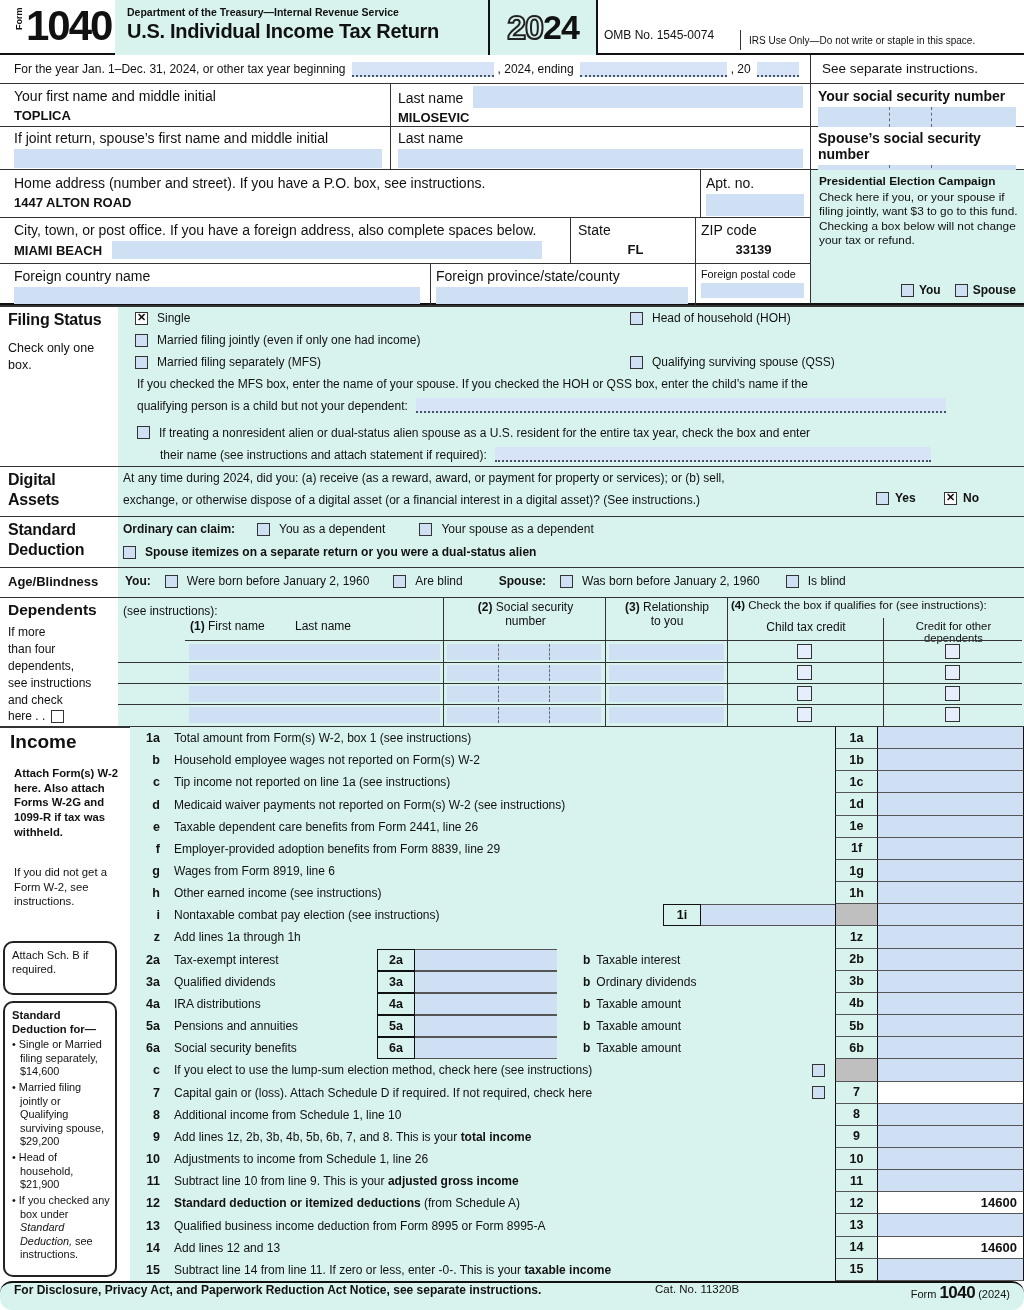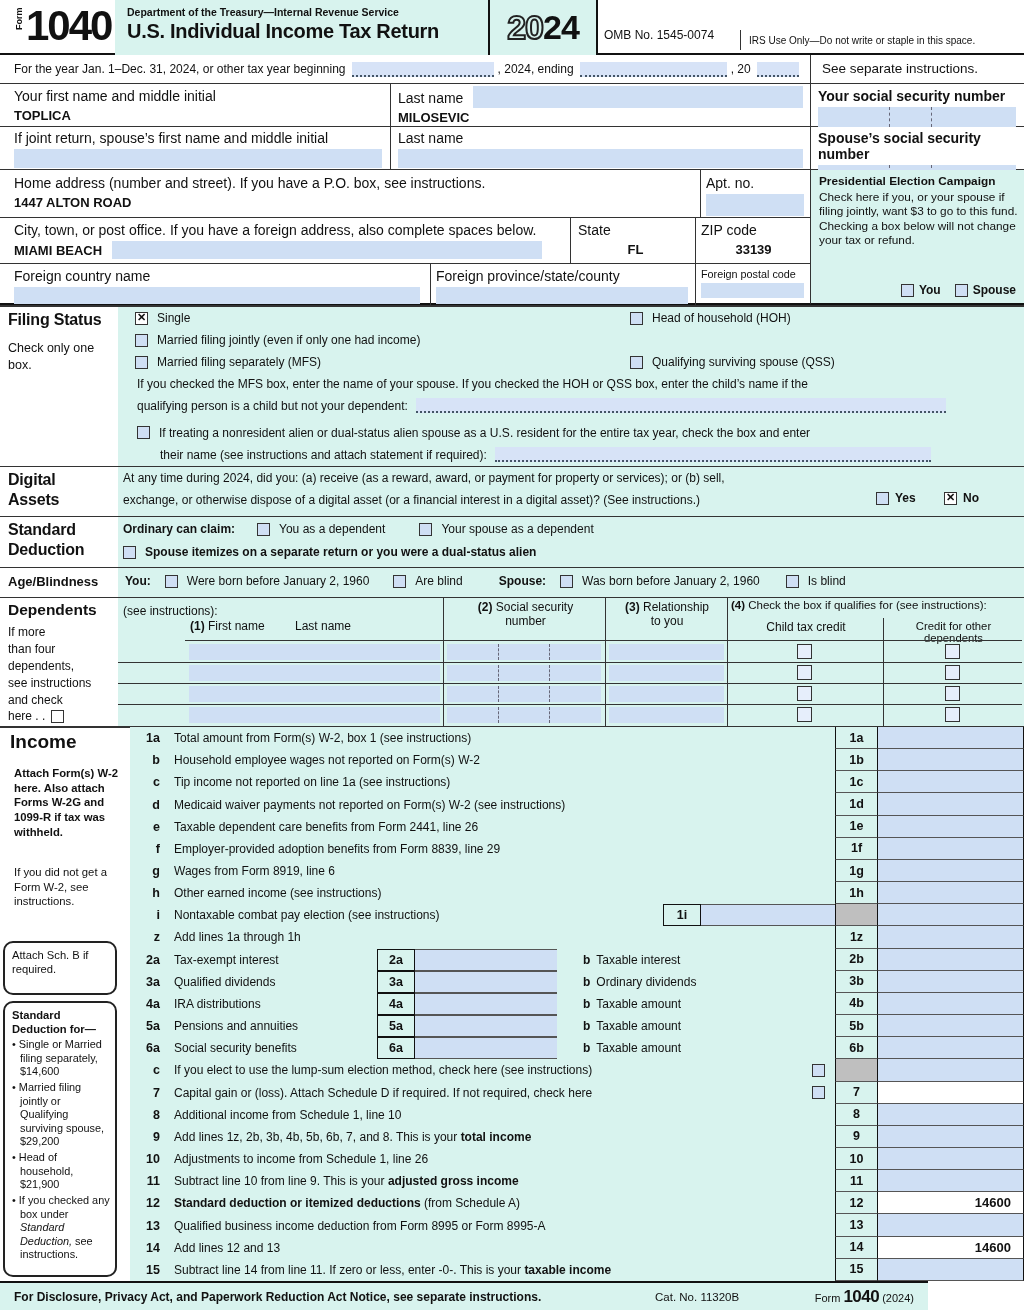--- a/index.html
+++ b/index.html
@@ -84,32 +84,32 @@
 .lab{margin-left:14px;white-space:nowrap;}
 .ld{flex:1;height:12px;margin:0 6px;background-image:radial-gradient(circle,#333 1.05px,transparent 1.45px);background-size:14.5px 12px;background-position:4px 7px;background-repeat:repeat-x;}
 .plab{margin-left:14px;width:147px;white-space:nowrap;flex:none;}
 .ldp{width:56px;height:12px;background-image:radial-gradient(circle,#333 1.05px,transparent 1.45px);background-size:15px 12px;background-position:2px 7px;background-repeat:repeat-x;flex:none;}
 .midbox{width:38px;height:100%;border:solid #111;border-width:1px 1.5px 1px 1.5px;background:var(--mint);display:flex;align-items:center;justify-content:center;font-weight:bold;flex:none;font-size:12.5px;}
 .midfield{width:142px;height:100%;background:var(--blue);border-bottom:1px solid #555;border-top:1px solid #555;flex:none;}
 .bmark{margin-left:26px;font-weight:bold;flex:none;}
 .blab{margin-left:6px;white-space:nowrap;flex:none;}
 .codebox{width:43px;height:100%;border-left:1.5px solid #111;border-right:1.5px solid #111;border-bottom:1px solid #555;display:flex;align-items:center;justify-content:center;font-weight:bold;flex:none;font-size:12.5px;background:var(--mint);}
 .codebox.gray{background:var(--gray);}
-.amt{width:146px;height:100%;background:var(--blue);border-bottom:1px solid #555;border-right:1.5px solid #111;display:flex;align-items:center;justify-content:flex-end;padding-right:12px;font-weight:bold;font-size:13px;flex:none;}
+.amt{width:146px;height:100%;background:var(--blue);border-bottom:1px solid #555;border-right:1.5px solid #111;display:flex;align-items:center;justify-content:flex-end;padding-right:6px;font-weight:bold;font-size:13px;flex:none;}
 .amt.white{background:#fff;}
 .cbgap{margin:0 10px 0 2px;}
 
 
 .mnote{position:absolute;left:14px;width:112px;font-size:11.3px;line-height:1.3;}
 .roundbox{position:absolute;left:3px;width:114px;border:2px solid #222;border-radius:10px;background:#fff;padding:5px 4px 5px 7px;font-size:11.2px;line-height:1.25;}
 .roundbox ul{list-style:none;}
 .roundbox li{padding-left:8px;text-indent:-8px;margin-top:2px;font-size:10.9px;}
 
 
-.foot{position:absolute;left:0;top:1281px;width:928px;height:29px;border-top:2.5px solid #111;display:flex;align-items:center;background:var(--mint);}
+.foot{position:absolute;left:0;top:1281px;width:1024px;height:29px;border-top:2.5px solid #111;display:flex;align-items:flex-start;background:var(--mint);border-radius:12px;}
 .foot-left{margin-left:14px;font-weight:bold;font-size:12px;}
 .foot-cat{position:absolute;left:655px;font-size:11.5px;}
 .foot-form{position:absolute;right:14px;font-size:11px;display:flex;align-items:baseline;gap:3px;}
 .foot-1040{font-size:17px;font-weight:900;letter-spacing:-0.5px;}
 </style>
 </head>
 <body>
 
 <div class="page">
 

